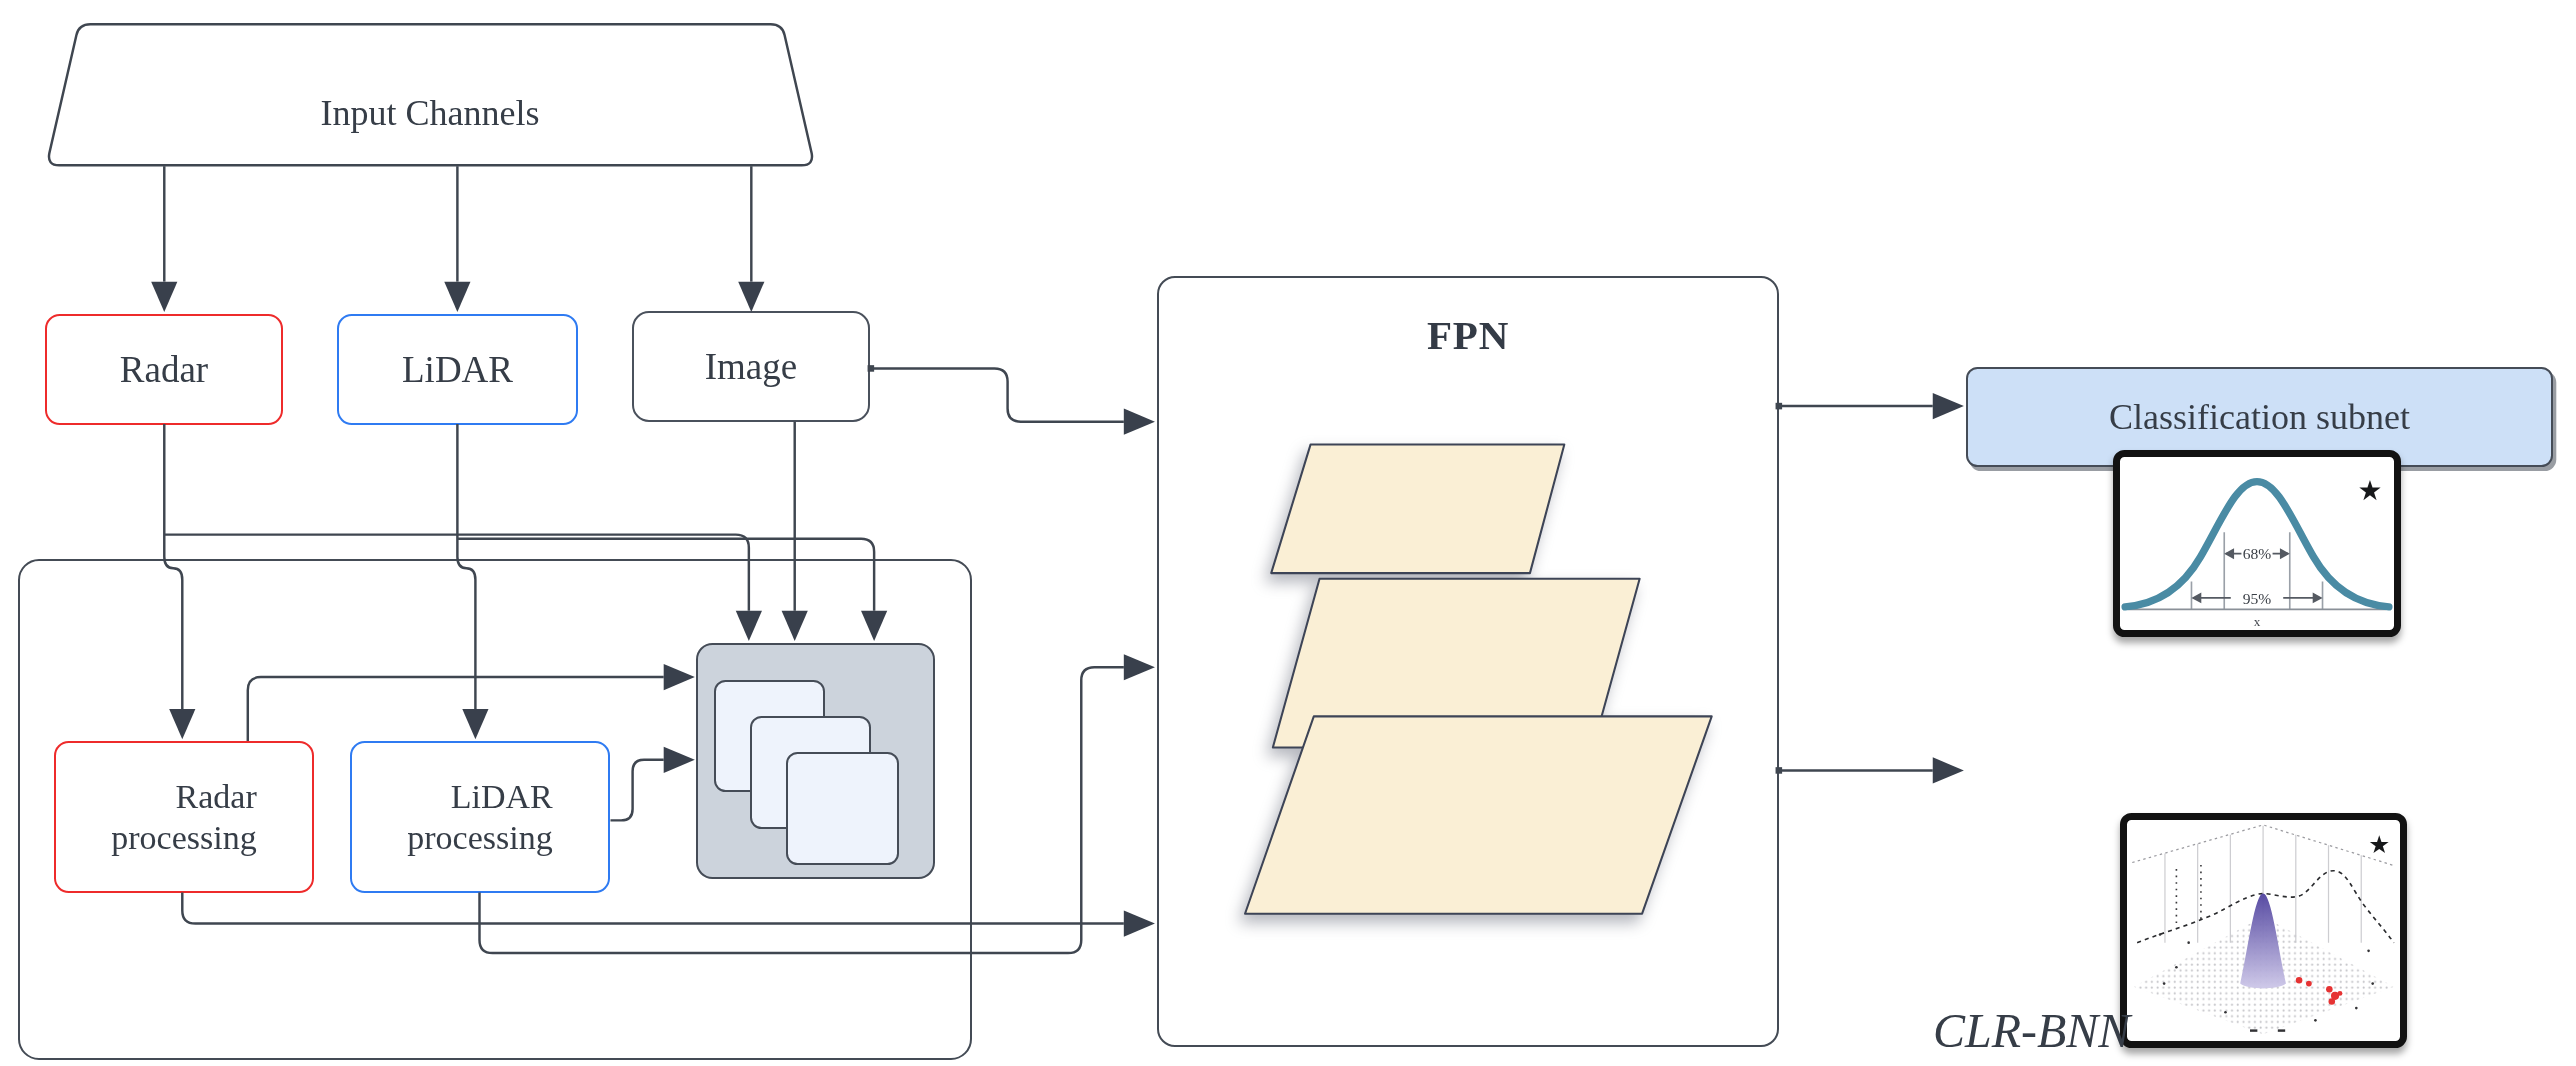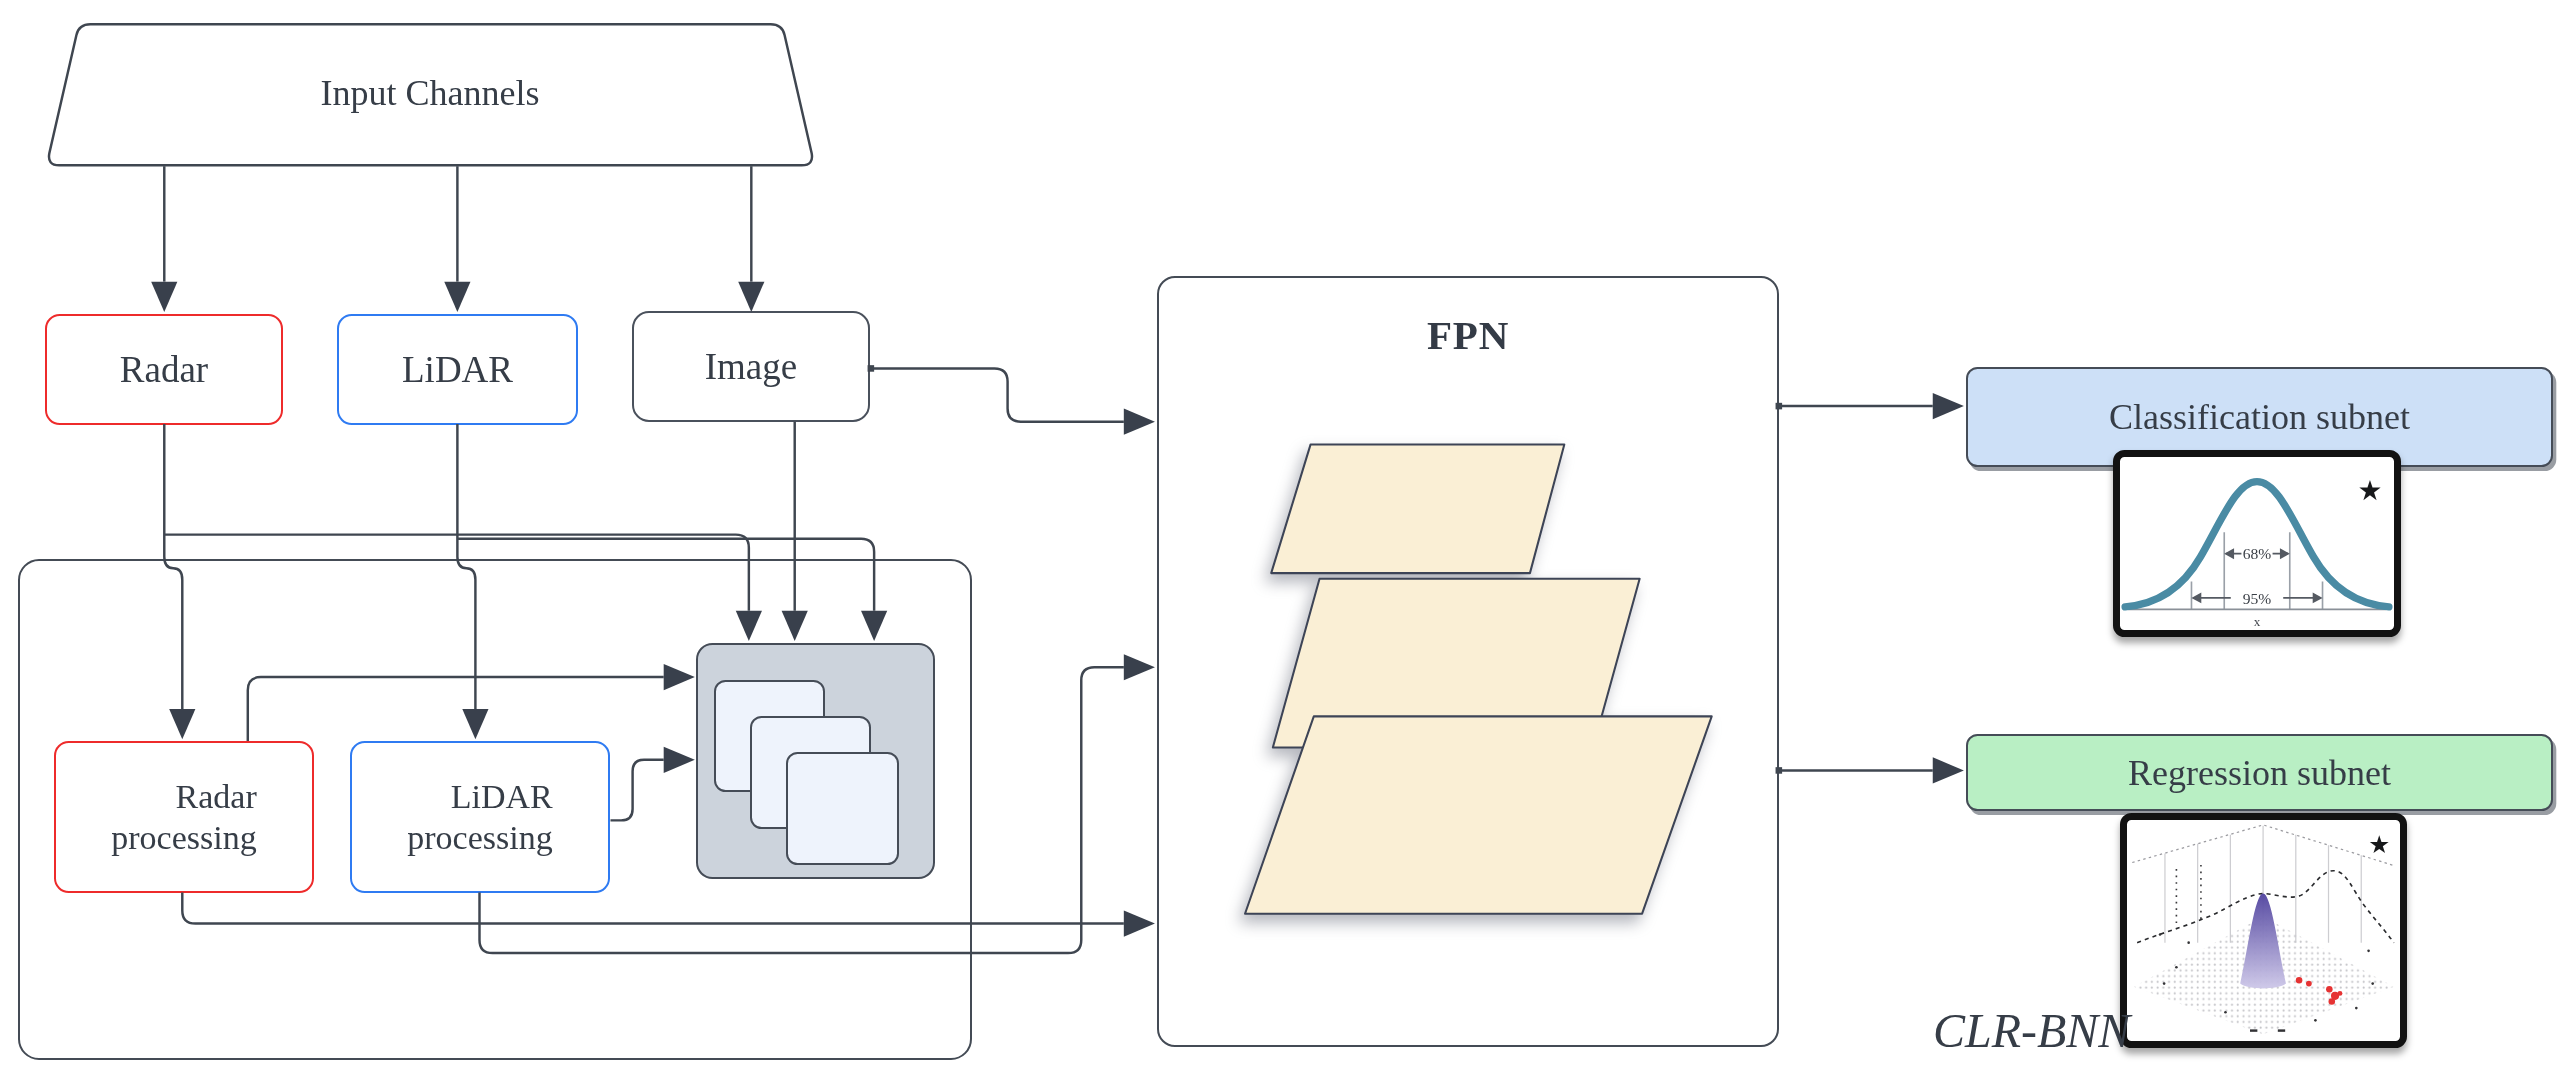--- a/index.html
+++ b/index.html
@@ -17,21 +17,21 @@
   .fpn-title{position:absolute;left:0;right:0;top:33px;text-align:center;font-weight:bold;font-size:41px;color:#343b46;letter-spacing:0.8px;}
   .stack{position:absolute;background:#ccd3dc;border:2.5px solid #454c57;border-radius:16.4px;box-sizing:border-box;}
   .tile{position:absolute;background:#eef3fc;border:2.5px solid #454c57;border-radius:11.5px;box-sizing:border-box;}
   .subnet{position:absolute;border:2.5px solid #454c57;border-radius:11.5px;display:flex;align-items:center;justify-content:center;
           font-size:36px;color:#363d47;box-sizing:border-box;box-shadow:3.3px 4.1px 0 rgba(70,76,88,0.55);}
   .subnet.class{background:#cde0f7;}
   .subnet.regr{background:#b9efc4;}
   .minifig{position:absolute;background:#ffffff;border:7.4px solid #121212;border-radius:11.5px;
            box-sizing:border-box;box-shadow:0 5.7px 7.4px rgba(0,0,0,0.35);overflow:hidden;}
   .caption{position:absolute;font-size:48px;color:#363d47;font-style:italic;}
-  .trap-label{position:absolute;text-align:center;font-size:36px;color:#363d47;}
+  .trap-label{position:absolute;text-align:center;font-size:36px;color:#363d47;margin-top:20px;}
   svg{display:block;}
   .overlay{position:absolute;left:0;top:0;pointer-events:none;}
   .conn{stroke:#3f4650;stroke-width:3;fill:none;stroke-linecap:butt;}
   .head{fill:#39404c;stroke:none;}
   .jct{fill:#3f4650;}
   .pyra{fill:#faefd5;stroke:#3d4456;stroke-width:2.5;stroke-linejoin:round;}
 </style>
 </head>
 <body>
 
@@ -69,23 +69,20 @@
   <div class="tile" style="left:714px;top:680px;width:111px;height:112px;"></div>
   <div class="tile" style="left:750px;top:716px;width:121px;height:113px;"></div>
   <div class="tile" style="left:786px;top:752px;width:113px;height:113px;"></div>
 
   <div class="fpn-box" style="left:1157px;top:276px;width:622px;height:771px;">
     <div class="fpn-title">FPN</div>
   </div>
 
   <div class="subnet class" style="left:1966px;top:367px;width:587px;height:100px;">
     <span>Classification subnet</span>
-  </div>
-  <div class="subnet regr" style="left:1966px;top:734px;width:587px;height:77px;">
-    <span>Regression subnet</span>
   </div>
 
   <div class="minifig" style="left:2113px;top:450px;width:288px;height:187px;">
     <svg width="274" height="172" viewBox="0 0 334 210">
       <line x1="127" y1="92" x2="127" y2="186" stroke="#9aa0a8" stroke-width="2"></line>
       <line x1="207" y1="92" x2="207" y2="186" stroke="#9aa0a8" stroke-width="2"></line>
       <line x1="87" y1="152" x2="87" y2="186" stroke="#9aa0a8" stroke-width="2"></line>
       <line x1="247" y1="152" x2="247" y2="186" stroke="#9aa0a8" stroke-width="2"></line>
       <line x1="10" y1="186" x2="324" y2="186" stroke="#8a9098" stroke-width="2"></line>
       <g stroke="#555a62" stroke-width="2">

